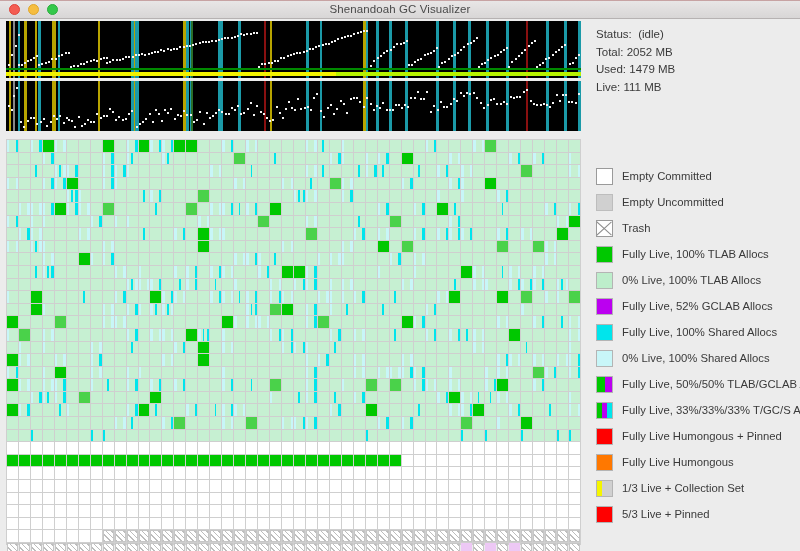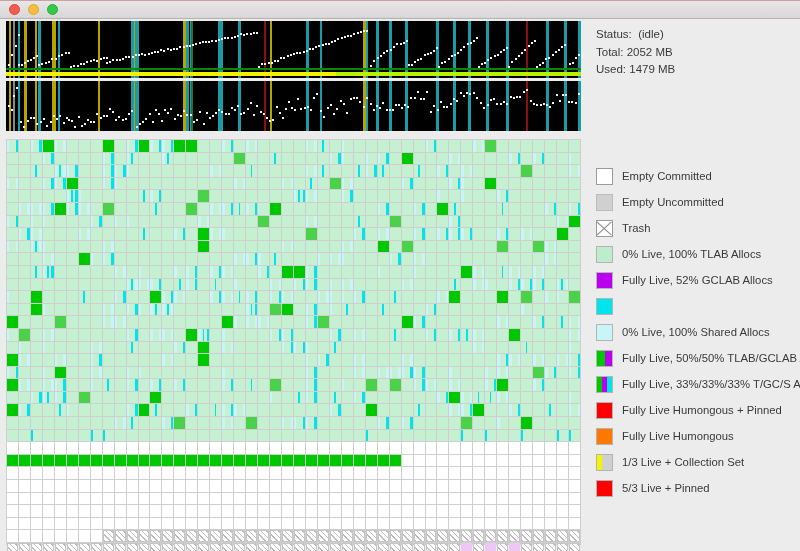--- a/index.html
+++ b/index.html
@@ -94,20 +94,21 @@
 </style>
 </head>
 <body>
 
 <div id="titlebar">
   <div class="traffic">
     <span class="dot red"></span>
     <span class="dot yellow"></span>
     <span class="dot green"></span>
   </div>
+  <div id="window-title">Shenandoah GC Visualizer</div>
 </div>
 
 <div id="graphs">
   <div class="gpanel" id="gpanel-top">
       <span class="vline" style="left: 3px; width: 2px; background: rgb(184, 164, 0); opacity: 1;"></span>
       <span class="vline" style="left: 7px; width: 2px; background: rgb(136, 136, 136); opacity: 1;"></span>
       <span class="vline" style="left: 12px; width: 2px; background: rgb(27, 154, 168); opacity: 1;"></span>
       <span class="vline" style="left: 18px; width: 3px; background: rgb(184, 164, 0); opacity: 1;"></span>
       <span class="vline" style="left: 29px; width: 2px; background: rgb(184, 164, 0); opacity: 1;"></span>
       <span class="vline" style="left: 32px; width: 3px; background: rgb(27, 154, 168); opacity: 1;"></span>
@@ -548,20 +549,21 @@
       <span class="gdot" style="left: 565.4px; top: 19.8px;"></span>
       <span class="gdot" style="left: 568.6px; top: 21.4px;"></span>
       <span class="gdot" style="left: 571.8px; top: 11.8px;"></span>
     </div>
 </div>
 
 <div id="status">
   <div>Status:  (idle)</div>
   <div>Total: 2052 MB</div>
   <div>Used: 1479 MB</div>
+  <div>Live: 111 MB</div>
 </div>
 
 <div id="grid">
     <div class="cell" style="background: rgb(198, 240, 210);">
       <span class="stripe" style="left: 0%; width: 22%; background: rgb(200, 246, 248);"></span>
       <span class="stripe" style="left: 78%; width: 22%; background: rgb(0, 229, 236);"></span>
     </div>
     <div class="cell" style="background: rgb(198, 240, 210);"></div>
     <div class="cell" style="background: rgb(198, 240, 210);">
       <span class="stripe" style="left: 0%; width: 22%; background: rgb(200, 246, 248);"></span>
@@ -3047,29 +3049,34 @@
     </div>
     <div class="legrow">
       <span class="sw hatch"></span>
       <span class="legtext">Empty Uncommitted</span>
     </div>
     <div class="legrow">
       <span class="sw xm"></span>
       <span class="legtext">Trash</span>
     </div>
     <div class="legrow">
+      <span class="sw" style="background: rgb(0, 200, 0);"></span>
+      <span class="legtext">Fully Live, 100% TLAB Allocs</span>
+    </div>
+    <div class="legrow">
       <span class="sw" style="background: rgb(189, 238, 203);"></span>
       <span class="legtext">0% Live, 100% TLAB Allocs</span>
     </div>
     <div class="legrow">
       <span class="sw" style="background: rgb(187, 0, 240);"></span>
       <span class="legtext">Fully Live, 52% GCLAB Allocs</span>
     </div>
     <div class="legrow">
       <span class="sw" style="background: rgb(0, 229, 236);"></span>
+      <span class="legtext">Fully Live, 100% Shared Allocs</span>
     </div>
     <div class="legrow">
       <span class="sw" style="background: rgb(200, 246, 248);"></span>
       <span class="legtext">0% Live, 100% Shared Allocs</span>
     </div>
     <div class="legrow">
       <span class="sw">
         <span class="seg" style="left: 0%; width: 50%; background: rgb(0, 200, 0);"></span>
         <span class="seg" style="left: 50%; width: 50%; background: rgb(187, 0, 240);"></span>
       </span>

